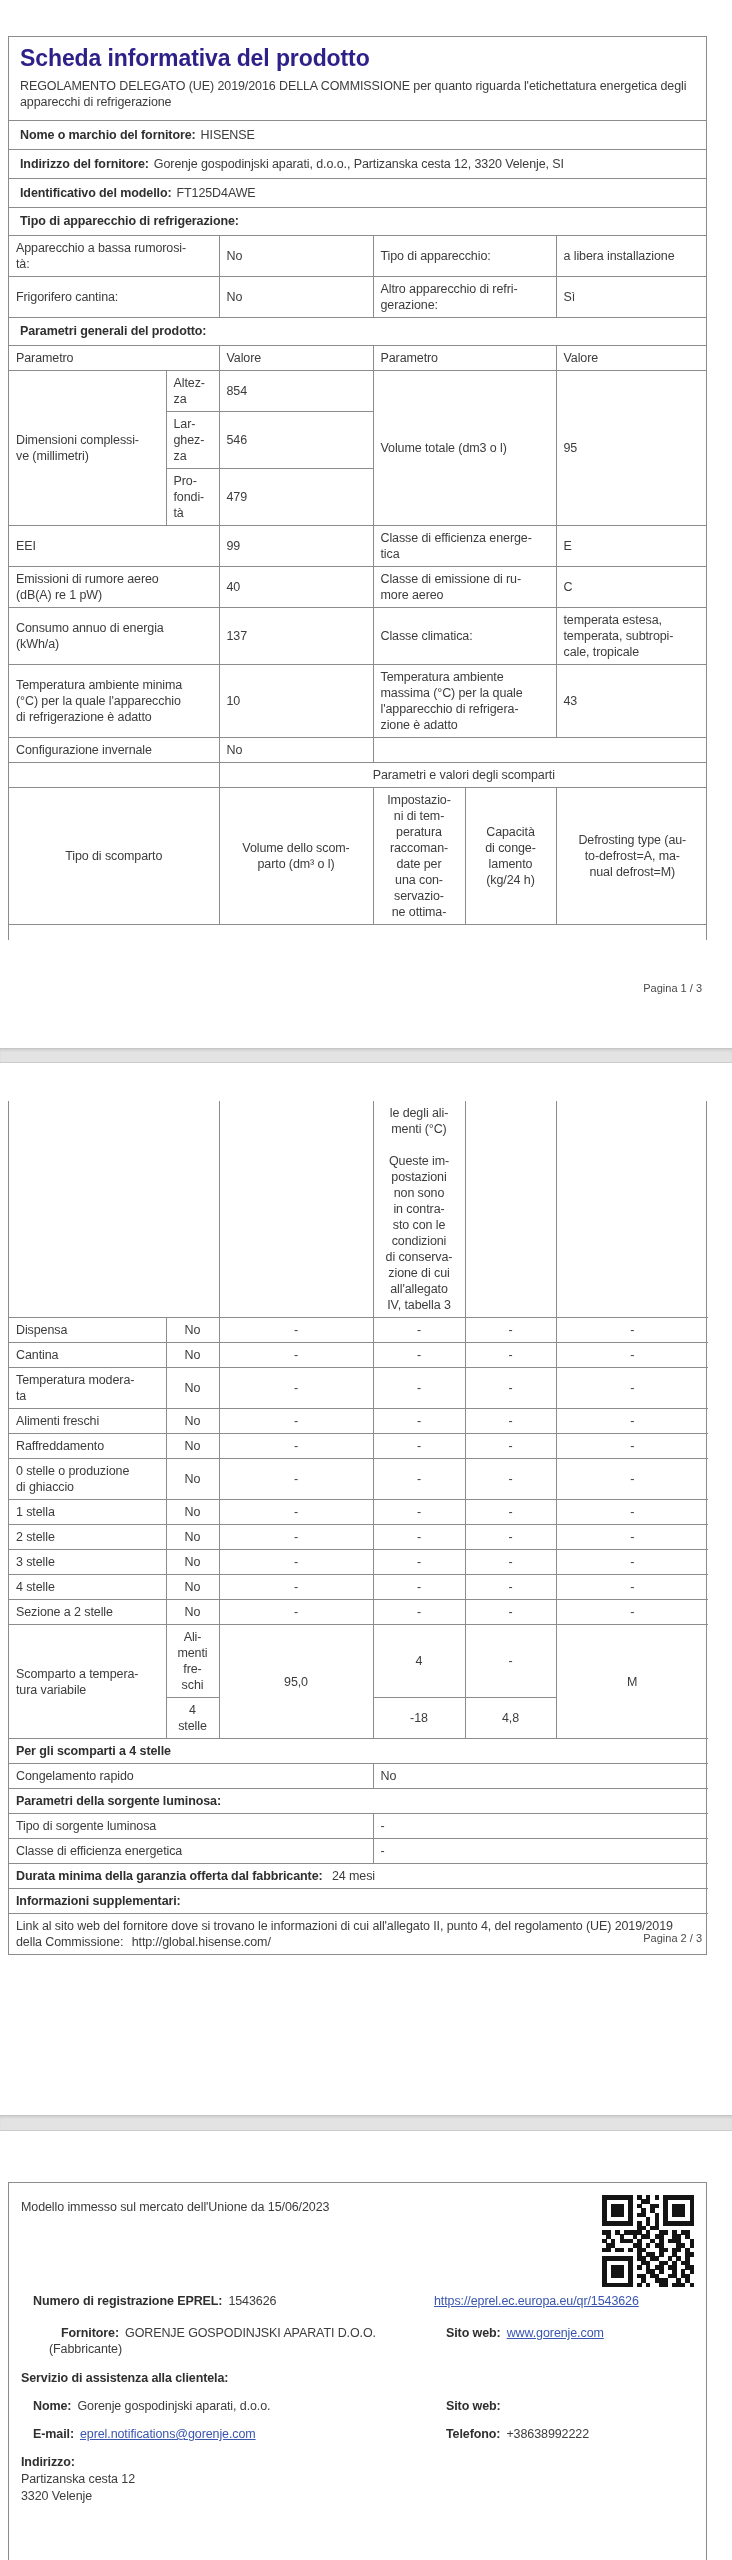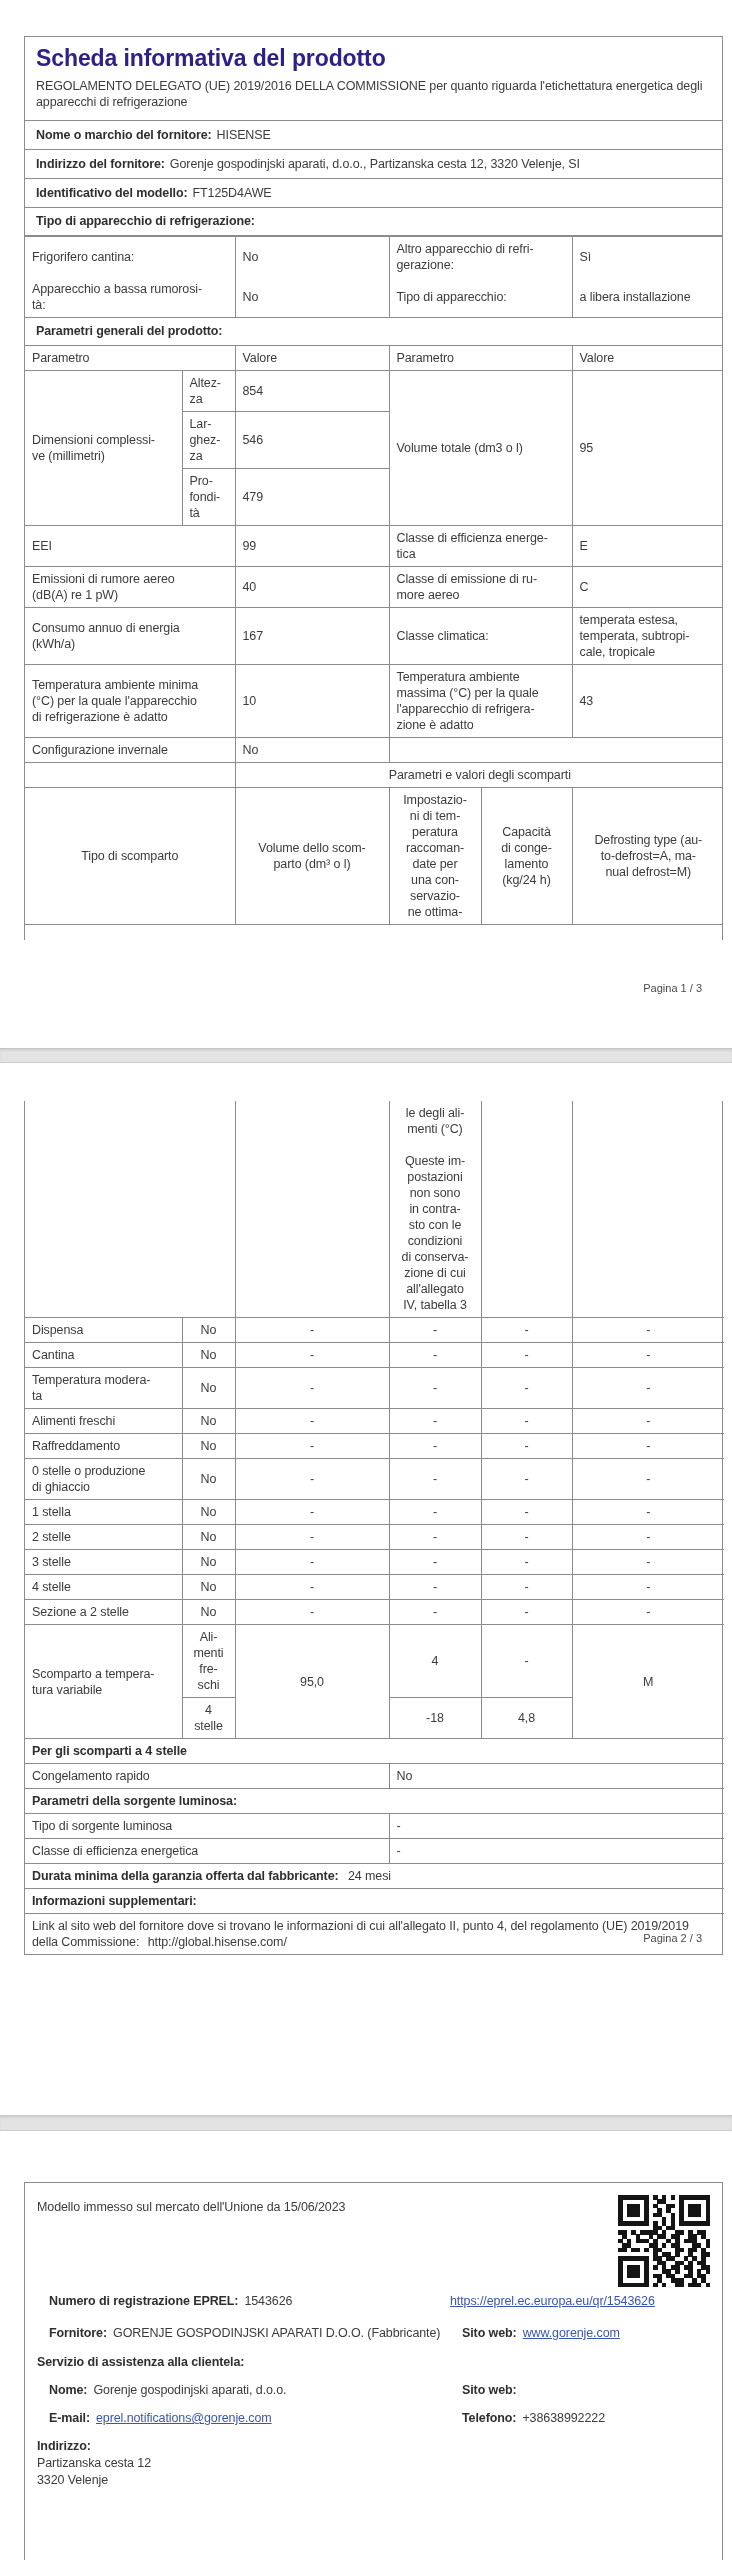--- a/index.html
+++ b/index.html
@@ -4,21 +4,21 @@
 <style>
   html,body { margin:0; padding:0; background:#ffffff; }
   .canvas {
     position:relative; width:732px; height:2560px; overflow:hidden;
     background:#ffffff; font-family:"Liberation Sans","DejaVu Sans",sans-serif;
     color:#3c3c3c; font-size:12.5px; line-height:16px; letter-spacing:-0.1px;
   }
   .pagegap { position:absolute; left:0; width:732px; background:#e3e3e3;
     border-top:1px solid #c6c6c6; border-bottom:1px solid #cccccc;
     box-shadow: inset 0 2px 2px rgba(0,0,0,0.07); }
-  .box { position:absolute; left:24px; width:699px; box-sizing:border-box; background:#fff; }
+  .box { position:absolute; left:8px; width:699px; box-sizing:border-box; background:#fff; }
   #box1 { top:36px; height:904px; border:1px solid #8c8c8c; border-bottom:none; overflow:hidden; }
   #box2 { top:1101px; border:1px solid #8c8c8c; border-top:none; }
   #box3 { top:2182px; height:416px; border:1px solid #8c8c8c; overflow:hidden; }
 
   .head { padding:8px 11px 10px; border-bottom:1px solid #8c8c8c; }
   .doc-title { margin:0 0 6px 0; font-size:23px; line-height:27px; font-weight:bold; color:#2e2089; }
   .reg { color:#3c3c3c; }
 
   .kv { padding:6px 11px; border-bottom:1px solid #8c8c8c; }
   .kv b, .sec, .lbl-b { font-weight:bold; color:#2f2f2f; }
@@ -75,32 +75,32 @@
 
     <table class="ttable">
       <colgroup>
           <col style="width:210px">
           <col style="width:154px">
           <col style="width:183px">
           <col style="width:152px">
         </colgroup>
       <tbody>
           <tr>
+        <td class="pl bl0 bt0">Apparecchio a bassa rumorosi-
+tà:</td>
+        <td class="bt0">No</td>
+        <td class="pl bt0">Tipo di apparecchio:</td>
+        <td class="br0 bt0">a libera installazione</td>
+      </tr>
+      <tr>
         <td class="pl bl0 bb0">Frigorifero cantina:</td>
         <td class="bb0">No</td>
         <td class="pl bb0">Altro apparecchio di refri-
 gerazione:</td>
         <td class="br0 bb0">Sì</td>
-      </tr>
-      <tr>
-        <td class="pl bl0 bt0">Apparecchio a bassa rumorosi-
-tà:</td>
-        <td class="bt0">No</td>
-        <td class="pl bt0">Tipo di apparecchio:</td>
-        <td class="br0 bt0">a libera installazione</td>
       </tr>
     </tbody>
       </table>
 
     <div class="sec">Parametri generali del prodotto:</div>
 
     <table class="ttable">
       <colgroup>
           <col style="width:157px">
           <col style="width:53px">
@@ -147,21 +147,21 @@
         <td colspan="2" class="pl bl0">Emissioni di rumore aereo
 (dB(A) re 1 pW)</td>
         <td>40</td>
         <td class="pl">Classe di emissione di ru-
 more aereo</td>
         <td class="br0">C</td>
       </tr>
       <tr>
         <td colspan="2" class="pl bl0">Consumo annuo di energia
 (kWh/a)</td>
-        <td>167</td>
+        <td>137</td>
         <td class="pl">Classe climatica:</td>
         <td class="pl br0">temperata estesa,
 temperata, subtropi-
 cale, tropicale</td>
       </tr>
       <tr>
         <td colspan="2" class="pl bl0">Temperatura ambiente minima
 (°C) per la quale l'apparecchio
 di refrigerazione è adatto</td>
         <td>10</td>
@@ -641,21 +641,21 @@
 
       <div class="p3row" id="eprel-row">
         <div class="left">
           <span class="lab">Numero di registrazione EPREL:</span><span>1543626</span>
         </div>
         <div class="right">
           <a class="link" href="#">https://eprel.ec.europa.eu/qr/1543626</a>
         </div>
       </div>
 
-      <div class="p3row" style="margin-top:16px;">
+      <div class="p3row" style="margin-top:16px;margin-left:28px;">
         <div class="left">
           <span class="lab">Fornitore:</span><span>GORENJE GOSPODINJSKI APARATI D.O.O. (Fabbricante)</span>
         </div>
         <div class="right">
           <span class="lab">Sito web:</span><a class="link" href="#">www.gorenje.com</a>
         </div>
       </div>
 
       <div style="margin-top:13px;" class="lbl-b">Servizio di assistenza alla clientela:</div>
 

